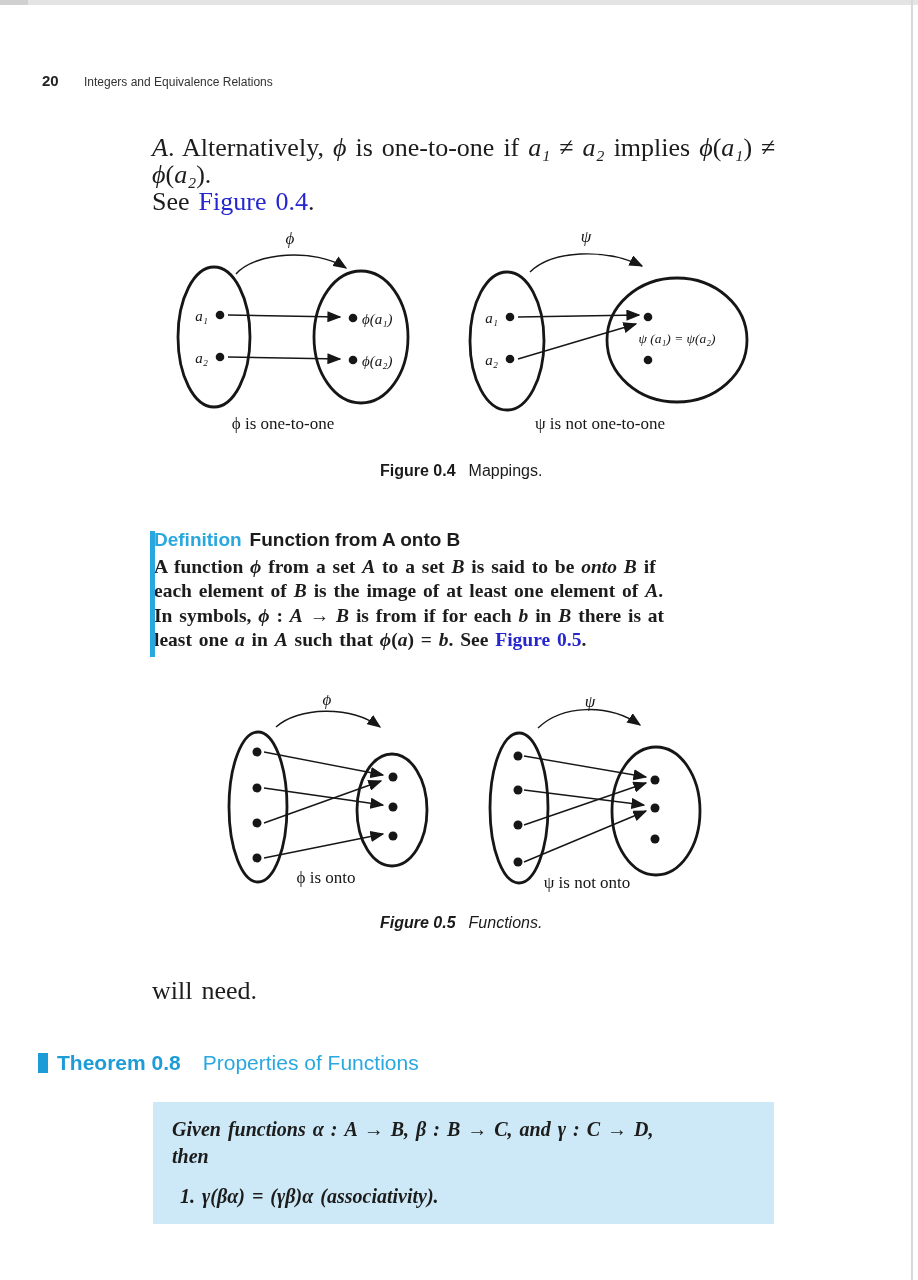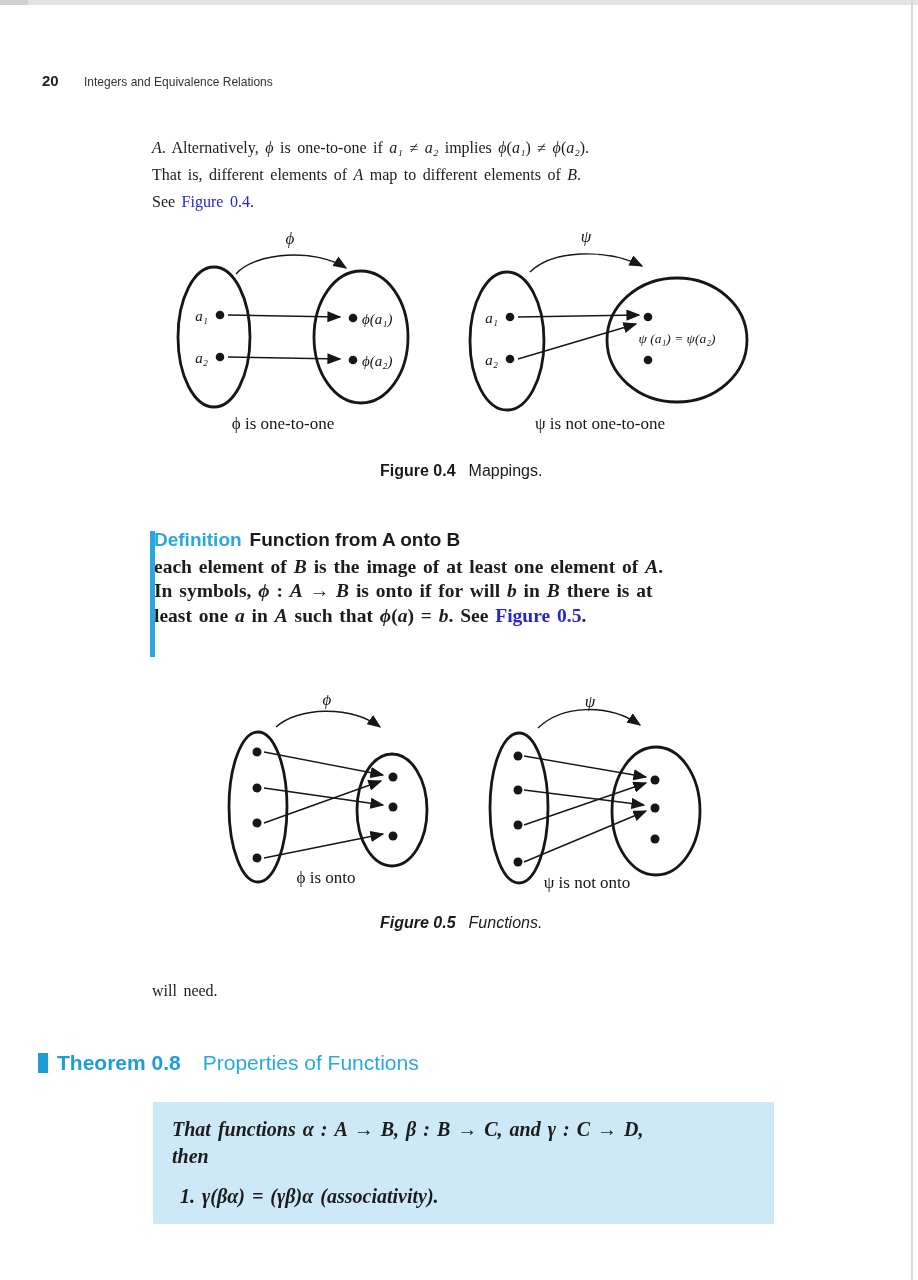--- a/index.html
+++ b/index.html
@@ -14,21 +14,21 @@
         font-family:"Liberation Serif","DejaVu Serif",serif;color:var(--text);}
   .abs{position:absolute;}
   
   .topstrip{left:0;top:0;width:918px;height:5px;background:#e4e4e4;}
   .topstrip-dark{left:0;top:0;width:28px;height:5px;background:#d0d0d0;}
   .rightline{left:911px;top:0;width:2px;height:1280px;background:#d8d8d8;}
   
   .pagenum{font-family:"Liberation Sans","DejaVu Sans",sans-serif;font-weight:bold;font-size:15px;color:#222;}
   .runhead{font-family:"Liberation Sans","DejaVu Sans",sans-serif;font-size:12px;color:#333;}
   
-  .para{font-size:16px;line-height:27px;word-spacing:2.5px;}
+  .para{font-size:26px;line-height:27px;word-spacing:2.5px;}
   .para .tline{display:block;}
   .seg-i{font-style:italic;}
   .seg-link{color:var(--link-blue);cursor:pointer;}
   
   .figcap{font-family:"Liberation Sans","DejaVu Sans",sans-serif;font-size:16px;color:#1a1a1a;}
   .figcap .b{font-weight:bold;}
   .figcap .r{margin-left:13px;}
   
   .defn{left:150px;top:528px;width:690px;}
   .defn-bar{position:absolute;left:0;top:3px;width:5px;height:126px;background:var(--accent-cyan);}
@@ -58,21 +58,20 @@
 
   <div class="abs topstrip"></div>
   <div class="abs topstrip-dark"></div>
   <div class="abs rightline"></div>
 
   <div class="abs pagenum" style="left:42px;top:72px;">20</div>
   <div class="abs runhead" style="left:84px;top:75px;">Integers and Equivalence Relations</div>
 
   <div class="abs para" style="left:152px;top:134px;width:680px;">
     <span class="tline"><span class="seg-i">A</span><span>. Alternatively, </span><span class="seg-i">ϕ</span><span> is one-to-one if </span><span class="seg-i">a₁</span><span> ≠ </span><span class="seg-i">a₂</span><span> implies </span><span class="seg-i">ϕ</span><span>(</span><span class="seg-i">a₁</span><span>) ≠ </span><span class="seg-i">ϕ</span><span>(</span><span class="seg-i">a₂</span><span>).</span></span>
-    <span class="tline"><span>That is, different elements of </span><span class="seg-i">A</span><span> map to different elements of </span><span class="seg-i">B</span><span>.</span></span>
     <span class="tline"><span>See </span><span class="seg-link">Figure 0.4</span><span>.</span></span>
   </div>
 
   <svg class="abs svgfig" style="left:150px;top:228px;" width="640" height="215" viewBox="0 0 640 215">
     <defs>
       <marker id="arw4" viewBox="0 0 10 8" refX="9" refY="4" markerWidth="10" markerHeight="8" orient="auto">
         <path d="M0,0 L10,4 L0,8 z" fill="#161616"></path>
       </marker>
     </defs>
 
@@ -116,22 +115,23 @@
     <span class="b">Figure 0.4</span><span class="r">Mappings.</span>
   </div>
 
   <div class="abs defn">
     <div class="defn-bar"></div>
     <div class="defn-content">
       <div class="defn-head">
         <span class="lbl">Definition</span><span>Function from A onto B</span>
       </div>
       <div class="defn-body">
+        <span class="tline"><span>A function </span><span class="seg-i">ϕ</span><span> from a set </span><span class="seg-i">A</span><span> to a set </span><span class="seg-i">B</span><span> is said to be </span><span class="seg-i">onto B</span><span> if</span></span>
         <span class="tline"><span>each element of </span><span class="seg-i">B</span><span> is the image of at least one element of </span><span class="seg-i">A</span><span>.</span></span>
-        <span class="tline"><span>In symbols, </span><span class="seg-i">ϕ</span><span> : </span><span class="seg-i">A</span><span> → </span><span class="seg-i">B</span><span> is onto if for will </span><span class="seg-i">b</span><span> in </span><span class="seg-i">B</span><span> there is at</span></span>
+        <span class="tline"><span>In symbols, </span><span class="seg-i">ϕ</span><span> : </span><span class="seg-i">A</span><span> → </span><span class="seg-i">B</span><span> is from if for each </span><span class="seg-i">b</span><span> in </span><span class="seg-i">B</span><span> there is at</span></span>
         <span class="tline"><span>least one </span><span class="seg-i">a</span><span> in </span><span class="seg-i">A</span><span> such that </span><span class="seg-i">ϕ</span><span>(</span><span class="seg-i">a</span><span>) = </span><span class="seg-i">b</span><span>. See </span><span class="seg-link">Figure 0.5</span><span>.</span></span>
       </div>
     </div>
   </div>
 
   <svg class="abs svgfig" style="left:210px;top:695px;" width="520" height="205" viewBox="0 0 520 205">
     <defs>
       <marker id="arw5" viewBox="0 0 10 8" refX="9" refY="4" markerWidth="10" markerHeight="8" orient="auto">
         <path d="M0,0 L10,4 L0,8 z" fill="#161616"></path>
       </marker>
@@ -184,18 +184,18 @@
     <span class="tline"><span>will need.</span></span>
   </div>
 
   <div class="abs thm-head">
     <div class="thm-square"></div>
     <span class="thm-label">Theorem 0.8</span>
     <span class="thm-title">Properties of Functions</span>
   </div>
 
   <div class="abs thm-box">
-    <span class="tline">That functions α : A → B, β : B → C, and γ : C → D,</span>
+    <span class="tline">Given functions α : A → B, β : B → C, and γ : C → D,</span>
     <span class="tline">then</span>
     <span class="tline thm-item">1. γ(βα) = (γβ)α (associativity).</span>
   </div>
 
 </div>
 
 </body></html>

